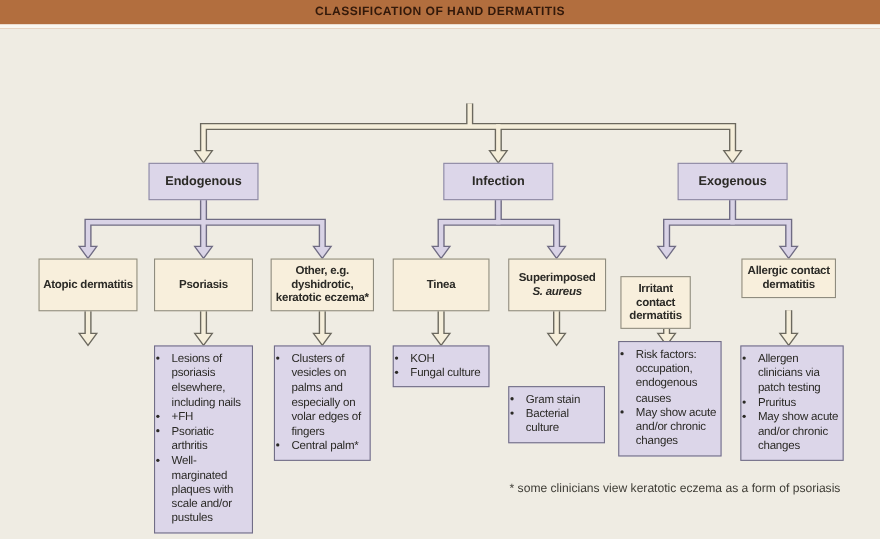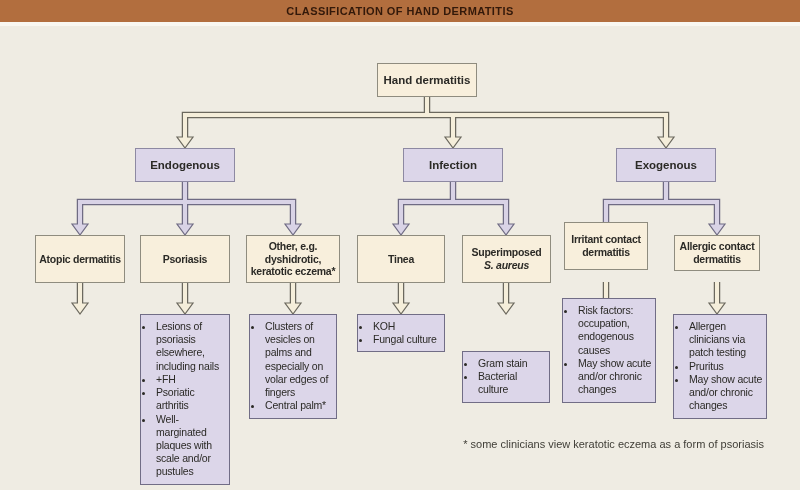--- a/index.html
+++ b/index.html
@@ -35,28 +35,28 @@
   .ital{font-style:italic;}
   #root-box{left:377px;top:63px;width:100px;height:34px;}
   .b-endogenous{left:135px;top:148px;width:100px;height:34px;}
   .b-infection{left:403px;top:148px;width:100px;height:34px;}
   .b-exogenous{left:616px;top:148px;width:100px;height:34px;}
   .c-atopic{left:35px;top:235px;width:90px;height:48px;}
   .c-psoriasis{left:140px;top:235px;width:90px;height:48px;}
   .c-other{left:246px;top:235px;width:94px;height:48px;}
   .c-tinea{left:357px;top:235px;width:88px;height:48px;}
   .c-superimposed{left:462px;top:235px;width:89px;height:48px;}
-  .c-irritant{left:564px;top:222px;width:84px;height:48px;}
+  .c-irritant{left:564px;top:251px;width:64px;height:48px;}
   .c-allergic{left:674px;top:235px;width:86px;height:36px;}
   .f-1{left:35px;top:314px;width:90px;}
   .f-2{left:140px;top:314px;width:90px;}
   .f-3{left:249px;top:314px;width:88px;}
   .f-4{left:357px;top:314px;width:88px;}
   .f-5{left:462px;top:314px;width:88px;margin-top:37px;}
-  .f-6{left:562px;top:298px;width:94px;}
+  .f-6{left:562px;top:310px;width:94px;}
   .f-7{left:673px;top:314px;width:94px;}
   .footnote{
     position:absolute;z-index:2;right:36px;top:438px;
     font-size:11px;color:#3f3d36;
   }
 </style>
 </head>
 <body>
 
 <div class="stage">
@@ -128,23 +128,20 @@
     <g stroke="#d9d3e6" stroke-width="4" fill="none" stroke-linejoin="miter">
       <path d="M185 180 V227"></path>
       <path d="M80 227 V202 H293 V227"></path>
       <path d="M453 180 V204"></path>
       <path d="M401 227 V202 H506 V227"></path>
       <path d="M666 180 V204"></path>
       <path d="M606 227 V202 H717 V227"></path>
     </g>
   </svg>
 
-  <div id="root-box" class="box cream lvl1">
-    <span>Hand dermatitis</span>
-  </div>
 
   <div class="box lav lvl2 b-endogenous">
     <span>Endogenous</span>
   </div>
   <div class="box lav lvl2 b-infection">
     <span>Infection</span>
   </div>
   <div class="box lav lvl2 b-exogenous">
     <span>Exogenous</span>
   </div>

